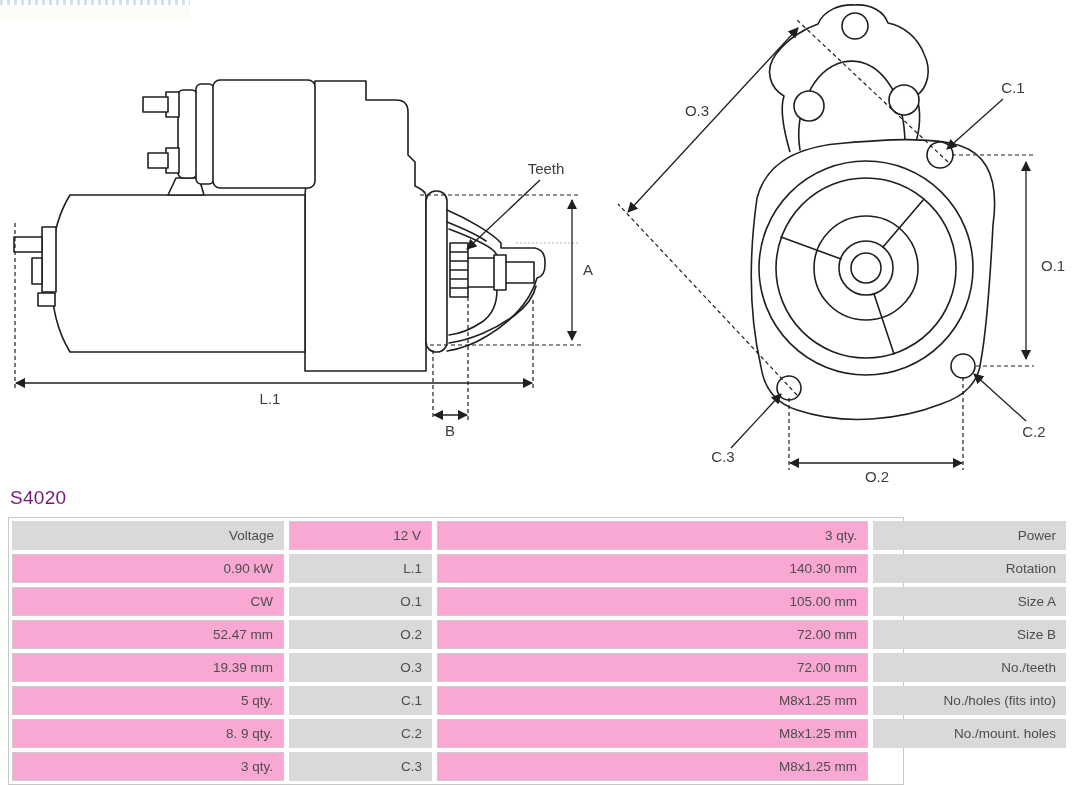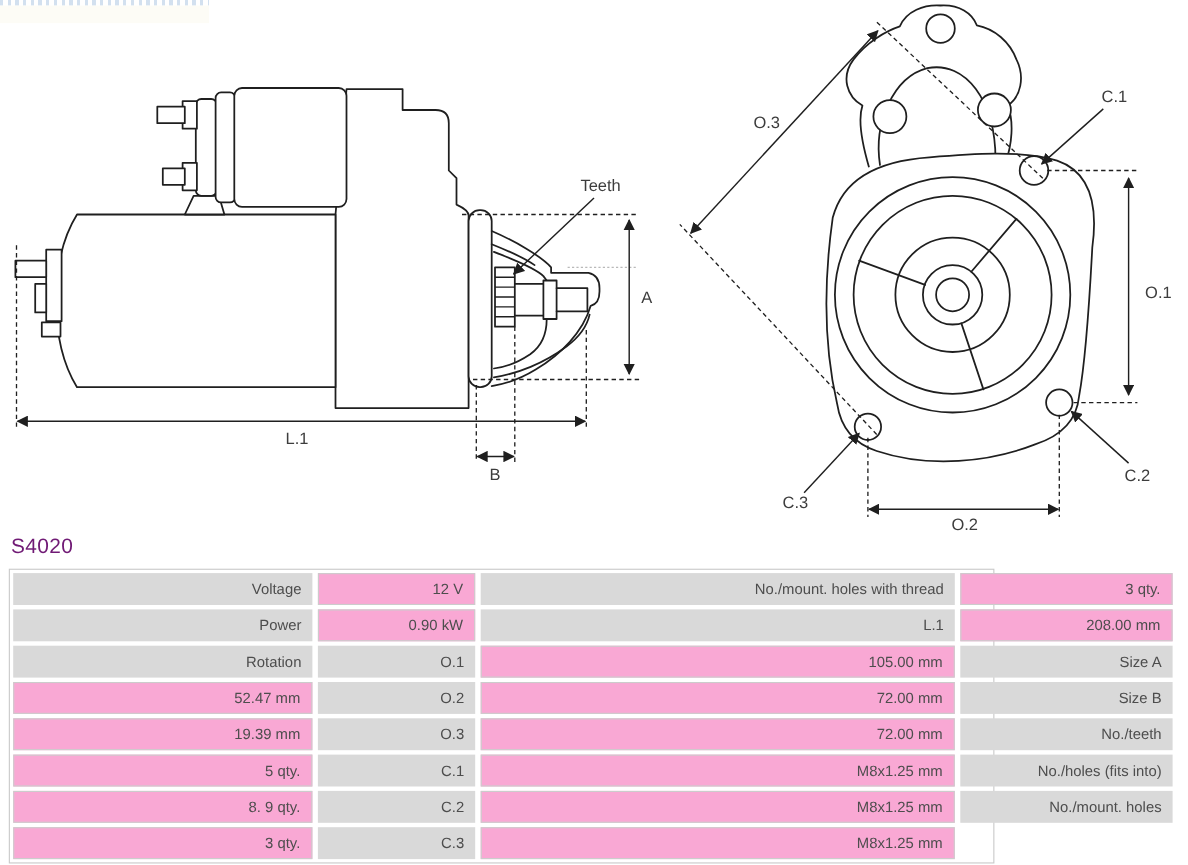--- a/index.html
+++ b/index.html
@@ -174,29 +174,29 @@
       <text x="723" y="462" text-anchor="middle">C.3</text>
     </g>
   </g>
 </svg>
 
 <div class="part-no">S4020</div>
 
 <div class="spec">
   <div class="cell lbl">Voltage</div>
   <div class="cell val">12 V</div>
-  <div class="cell lbl">No./mount. holes with thread</div>
   <div class="cell val">3 qty.</div>
 
   <div class="cell lbl">Power</div>
   <div class="cell val">0.90 kW</div>
   <div class="cell lbl">L.1</div>
-  <div class="cell val">208.00 mm</div>
+  <div class="cell val">140.30 mm</div>
 
   <div class="cell lbl">Rotation</div>
+  <div class="cell val">CW</div>
   <div class="cell lbl">O.1</div>
   <div class="cell val">105.00 mm</div>
 
   <div class="cell lbl">Size A</div>
   <div class="cell val">52.47 mm</div>
   <div class="cell lbl">O.2</div>
   <div class="cell val">72.00 mm</div>
 
   <div class="cell lbl">Size B</div>
   <div class="cell val">19.39 mm</div>

